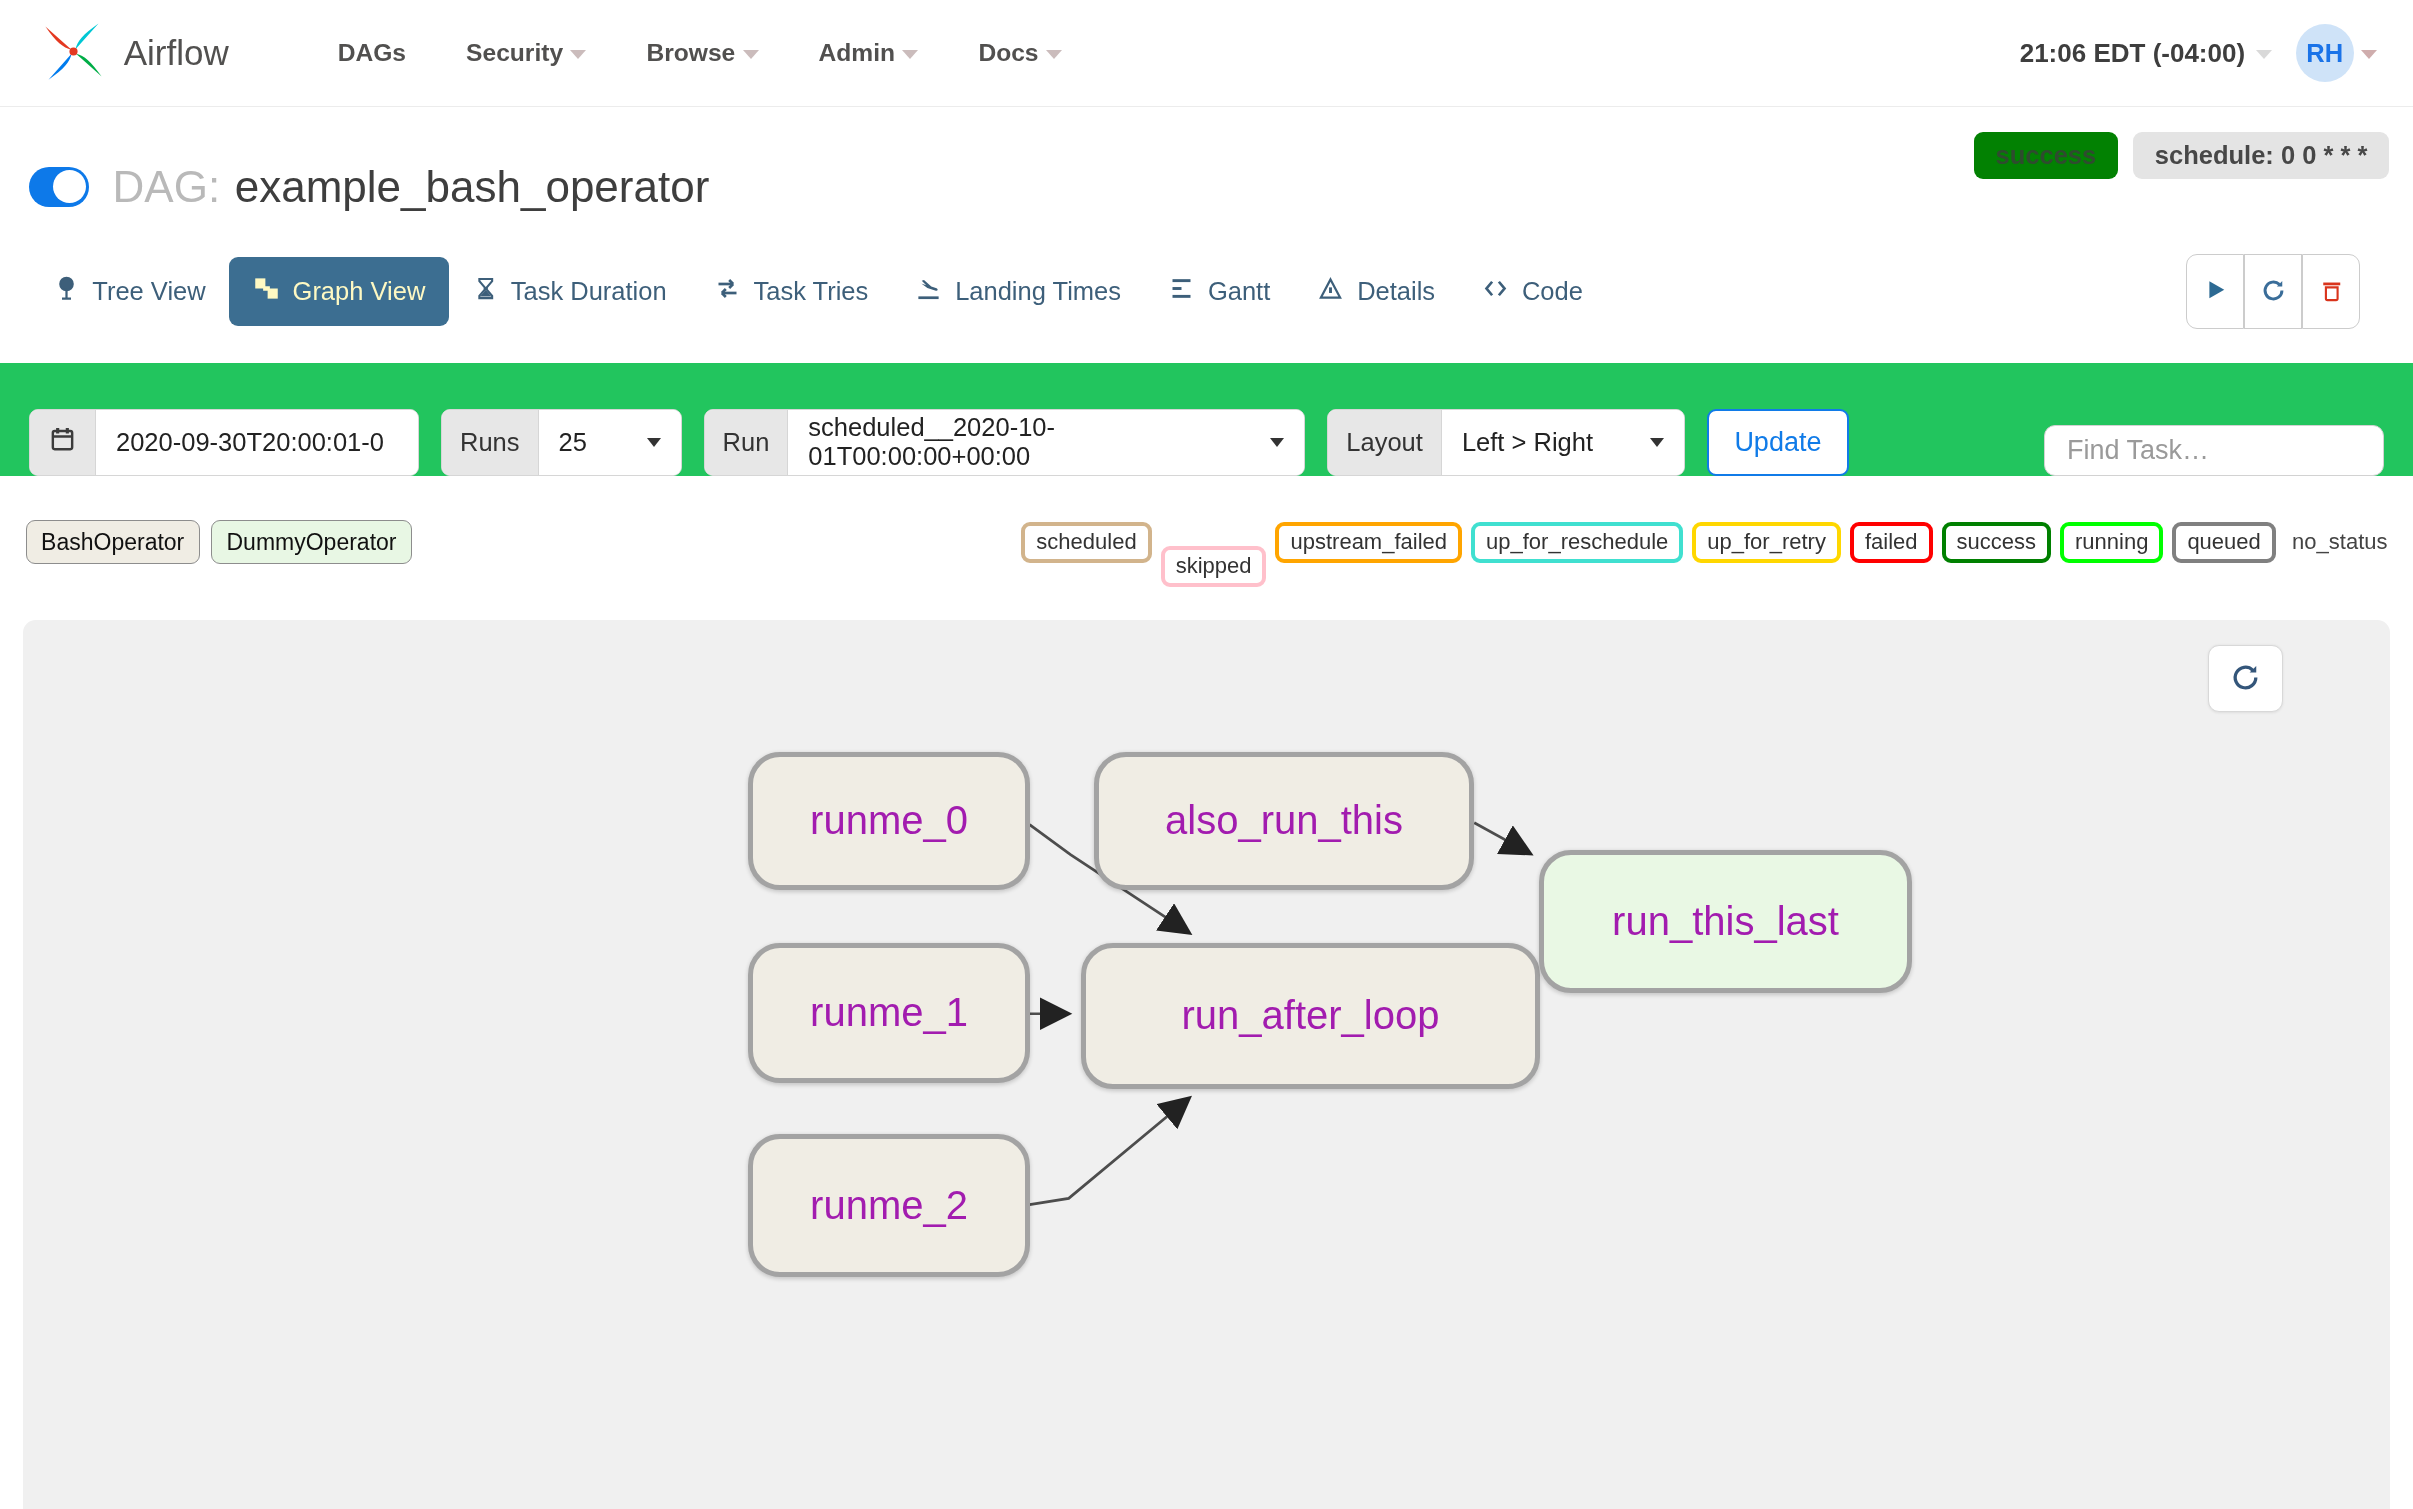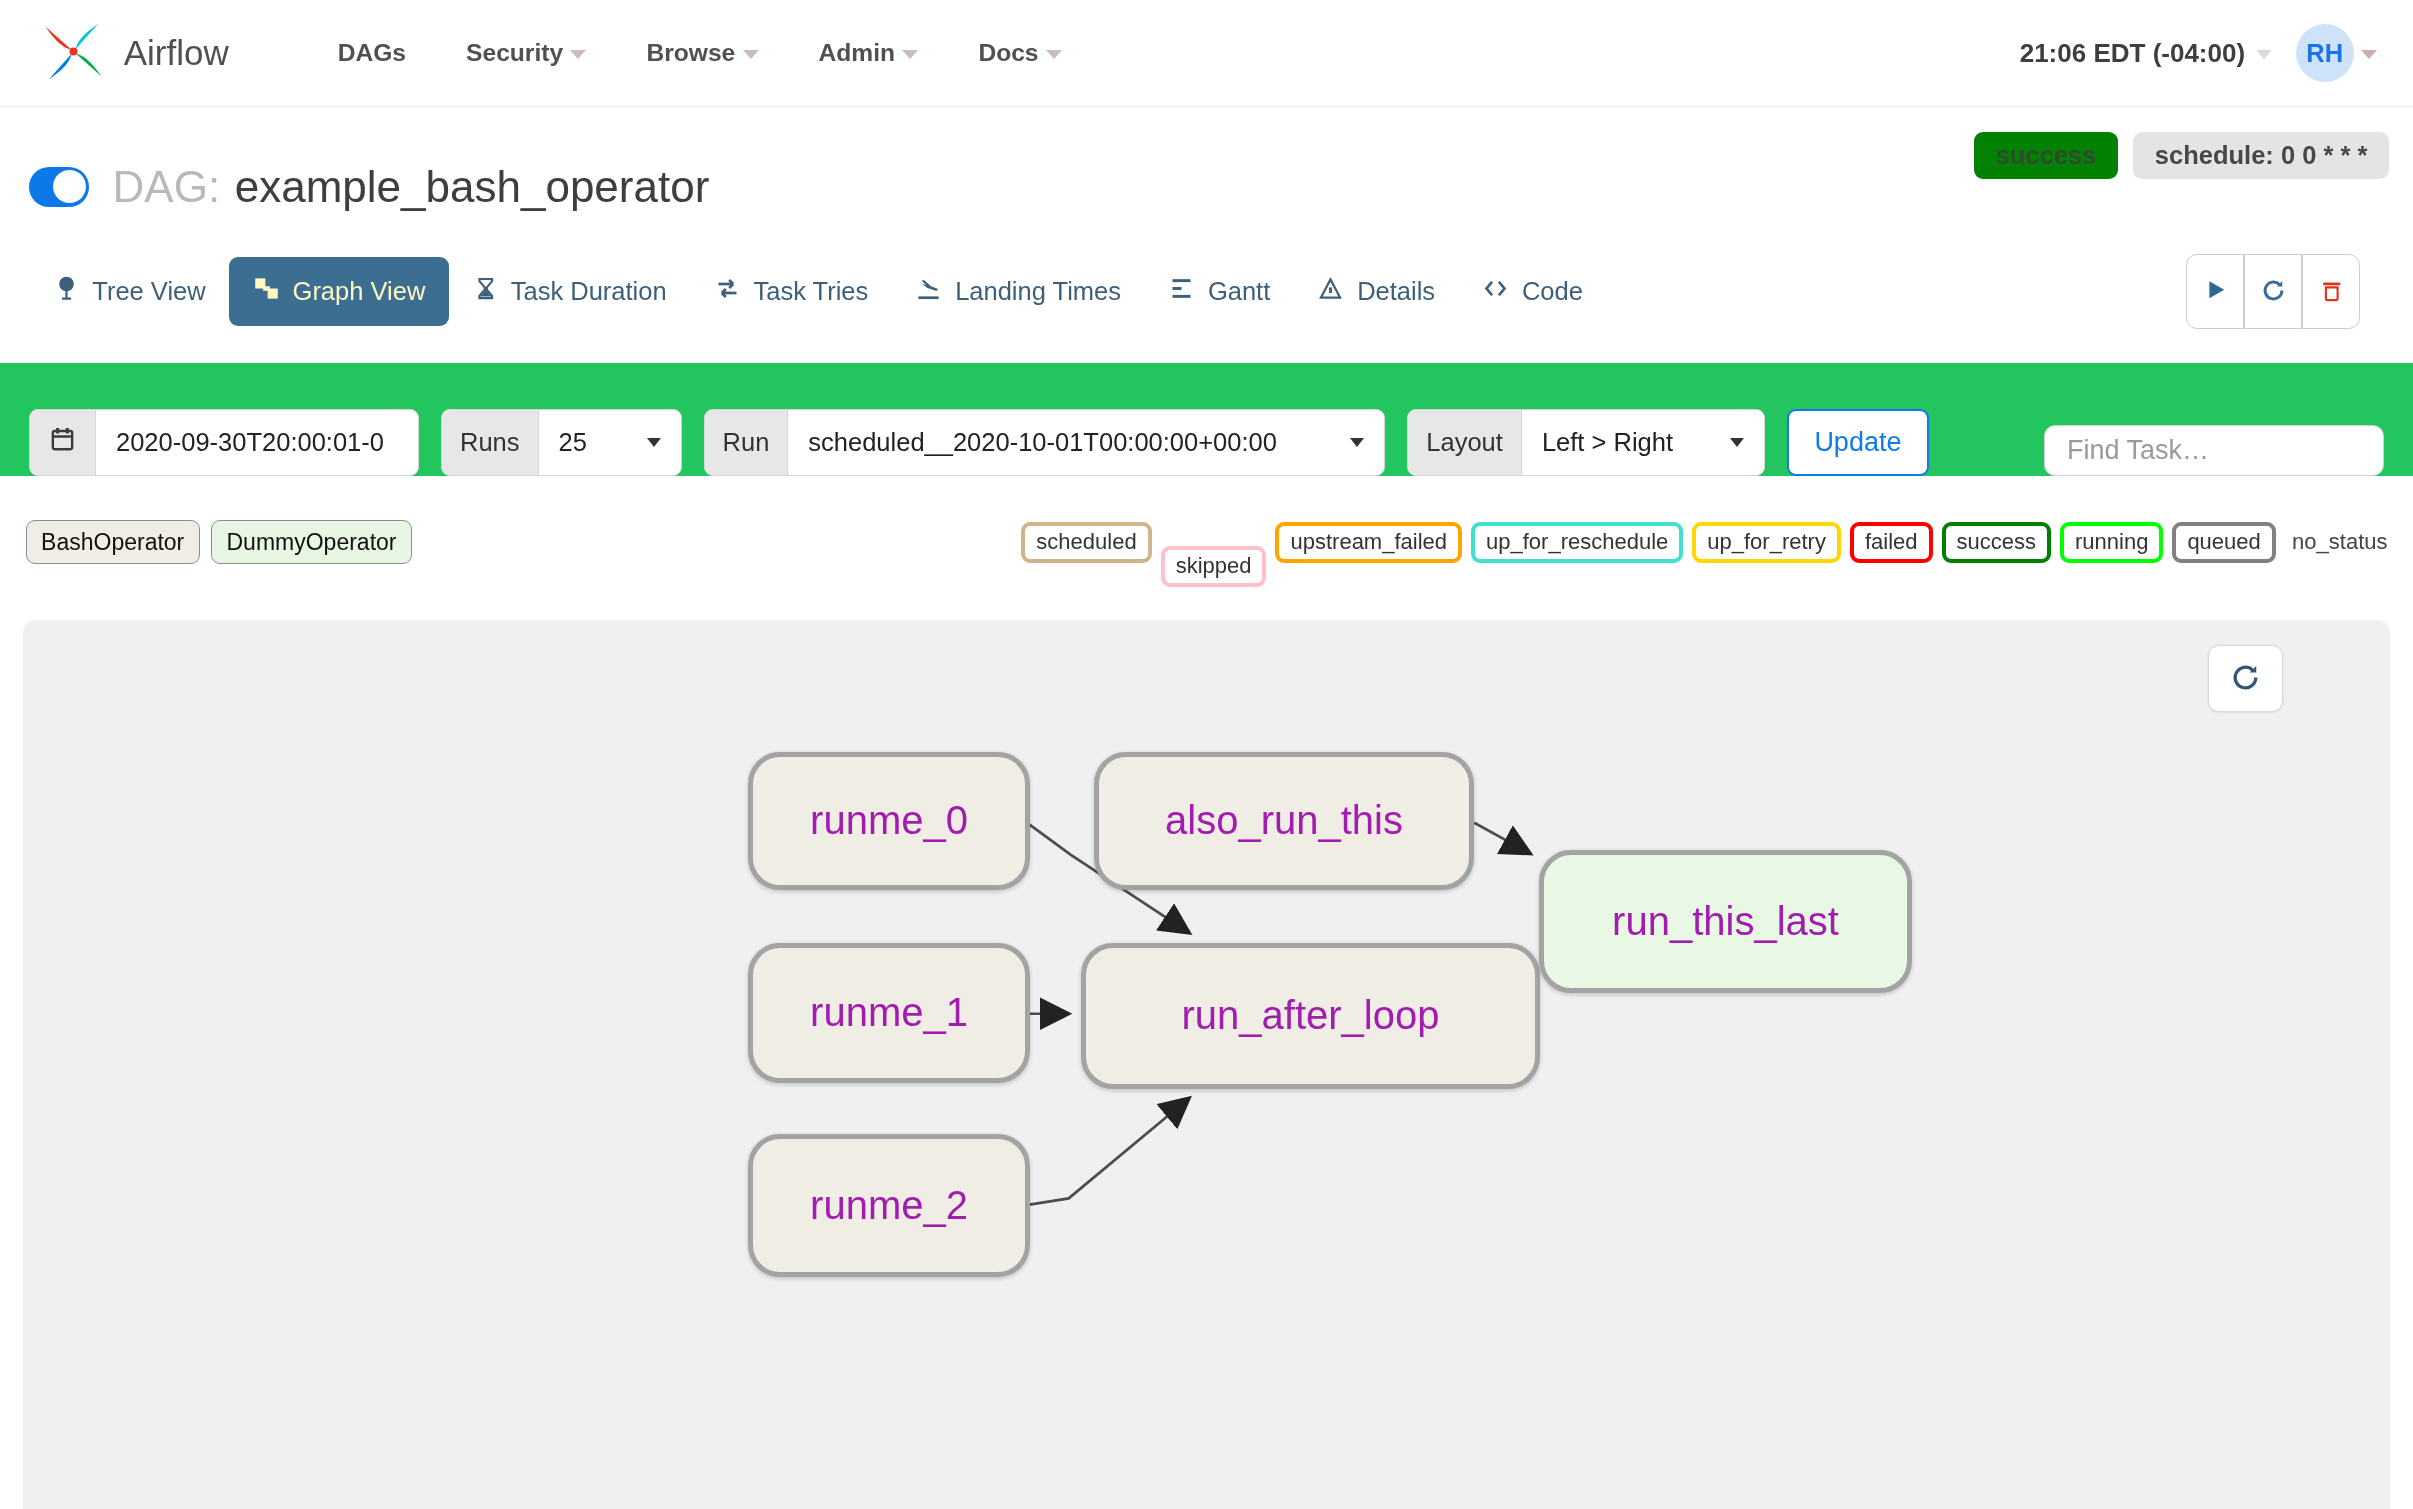--- a/index.html
+++ b/index.html
@@ -265,21 +265,21 @@
   <div class="input-group">
     <div class="addon">Runs</div>
     <div class="field selectish" style="width:142px">
       <span>25</span>
       <span class="chev"></span>
     </div>
   </div>
 
   <div class="input-group">
     <div class="addon">Run</div>
-    <div class="field selectish" style="width:596px">
+    <div class="field selectish" style="width:516px">
       <span>scheduled__2020-10-01T00:00:00+00:00</span>
       <span class="chev"></span>
     </div>
   </div>
 
   <div class="input-group">
     <div class="addon">Layout</div>
     <div class="field selectish" style="width:242px">
       <span>Left &gt; Right</span>
       <span class="chev"></span>

